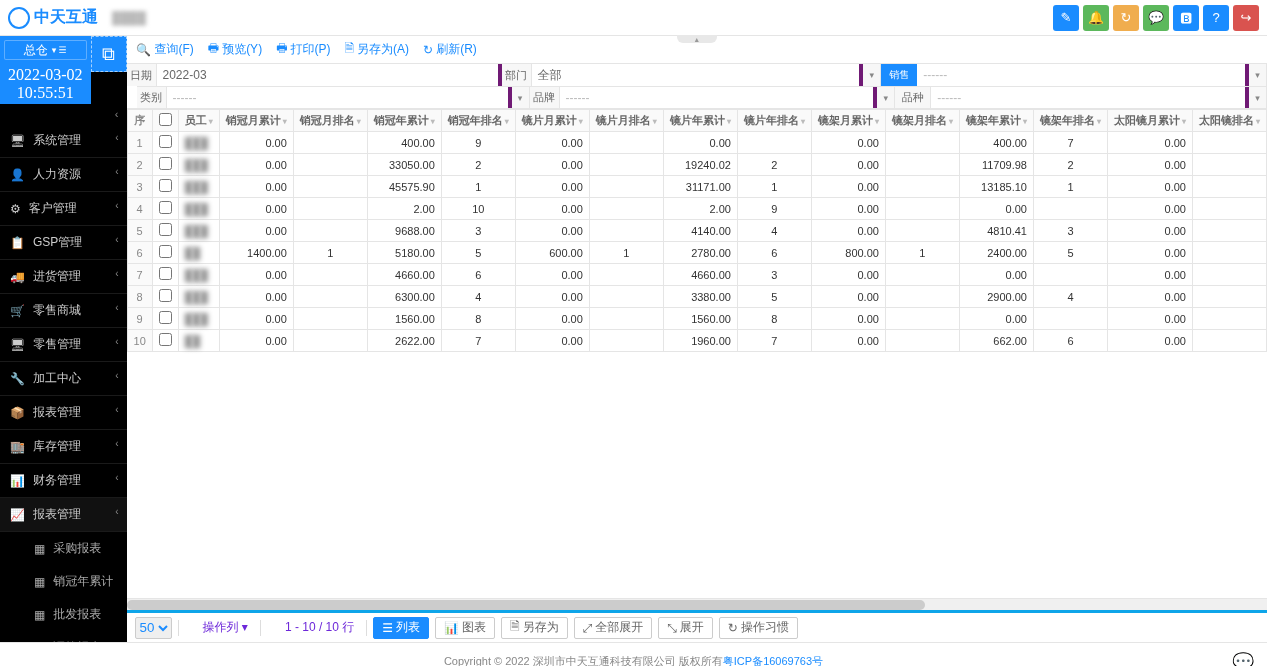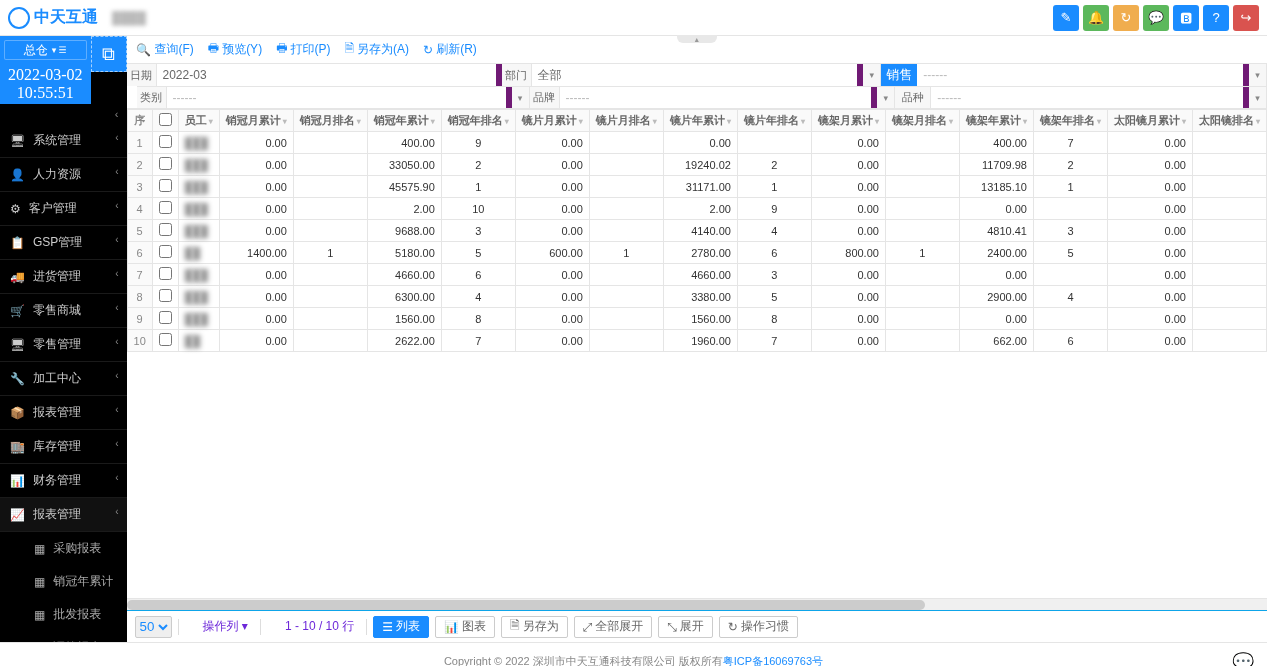--- a/index.html
+++ b/index.html
@@ -39,41 +39,41 @@
 .main { flex: 1; display: flex; flex-direction: column; background: #fff; position: relative; }
 .toolbar { height: 28px; display: flex; align-items: center; gap: 14px; padding: 0 10px; border-bottom: 1px solid #e5e5e5; color: #1a8cff; }
 .tool { cursor: pointer; display: flex; align-items: center; gap: 3px; }
 .tool:first-child { margin-left: auto; margin-left: 0; }
 .tool-ico { font-size: 12px; }
 
 .filters { border-bottom: 1px solid #e5e5e5; }
 .frow { display: flex; align-items: stretch; height: 22px; }
 .frow + .frow { border-top: 1px solid #e5e5e5; margin-left: 10px; }
 .fcell-label { width: 30px; min-width: 30px; background: #f7f7f7; border-right: 1px solid #e5e5e5; display: flex; align-items: center; justify-content: center; color: #666; font-size: 11px; }
-.fcell-val { flex: 1; border-right: 6px solid #701a75; display: flex; align-items: center; padding: 0 6px; color: #666; position: relative; }
+.fcell-val { flex: 1; border-right: 4px solid #701a75; display: flex; align-items: center; padding: 0 6px; color: #666; position: relative; }
 .fcell-val.narrow { flex: 0 0 345px; }
 .fcell-dd { width: 18px; border-right: 1px solid #e5e5e5; background: #f7f7f7; display: flex; align-items: center; justify-content: center; color: #888; cursor: pointer; font-size: 9px; }
-.fcell-btn { width: 36px; background: #1a8cff; color: #fff; display: flex; align-items: center; justify-content: center; font-size: 13px; cursor: pointer; }
+.fcell-btn { width: 36px; background: #1a8cff; color: #fff; display: flex; align-items: center; justify-content: center; font-size: 10px; cursor: pointer; }
 .placeholder { color: #bbb; }
 
 
 .tbl-wrap { flex: 1; overflow: auto; position: relative; }
 table { border-collapse: collapse; width: 100%; }
 th, td { border: 1px solid #e5e5e5; padding: 3px 6px; font-size: 11px; white-space: nowrap; height: 20px; }
 th { background: #fafafa; color: #666; position: sticky; top: 0; }
 th .sort { color: #bbb; font-size: 8px; margin-left: 2px; cursor: pointer; }
 td.num { text-align: right; }
 td.ctr { text-align: center; }
 td.blur { color: transparent; text-shadow: 0 0 5px #999; }
 tr.total td { background: #fafafa; font-weight: 500; }
 .seq { width: 26px; text-align: center; color: #888; background: #fafafa; }
 .chk { width: 22px; text-align: center; }
 
 
-.tfoot { height: 32px; border-top: 1px solid #0ea5e9; display: flex; align-items: center; gap: 6px; padding: 0 8px; color: #666; }
+.tfoot { height: 32px; border-top: 3px solid #0ea5e9; display: flex; align-items: center; gap: 6px; padding: 0 8px; color: #666; }
 .tfoot select { height: 22px; border: 1px solid #ccc; border-radius: 2px; color: #1a8cff; }
 .tf-btn { height: 22px; padding: 0 8px; border: 1px solid #ccc; border-radius: 2px; display: flex; align-items: center; gap: 3px; cursor: pointer; color: #666; background: #fff; }
 .tf-btn.primary { background: #1a8cff; color: #fff; border-color: #1a8cff; }
 .tf-page { color: #6d28d9; padding: 0 6px; margin-left: 12px; }
 .sep { width: 1px; height: 16px; background: #ddd; }
 
 
 .footer { height: 38px; background: #fff; border-top: 1px solid #e5e5e5; display: flex; align-items: center; justify-content: center; color: #888; font-size: 11px; position: relative; }
 .footer .chat { position: absolute; right: 12px; color: #1a8cff; font-size: 18px; cursor: pointer; }
 

